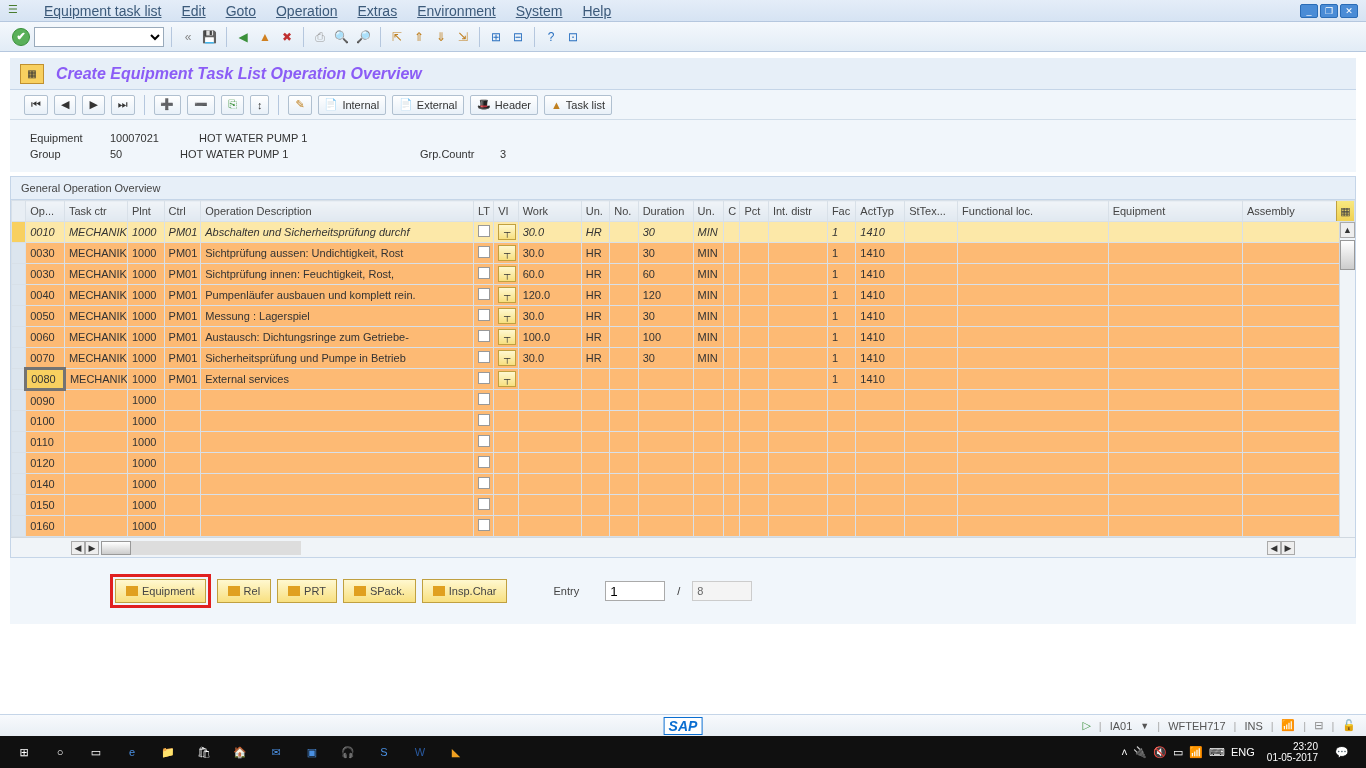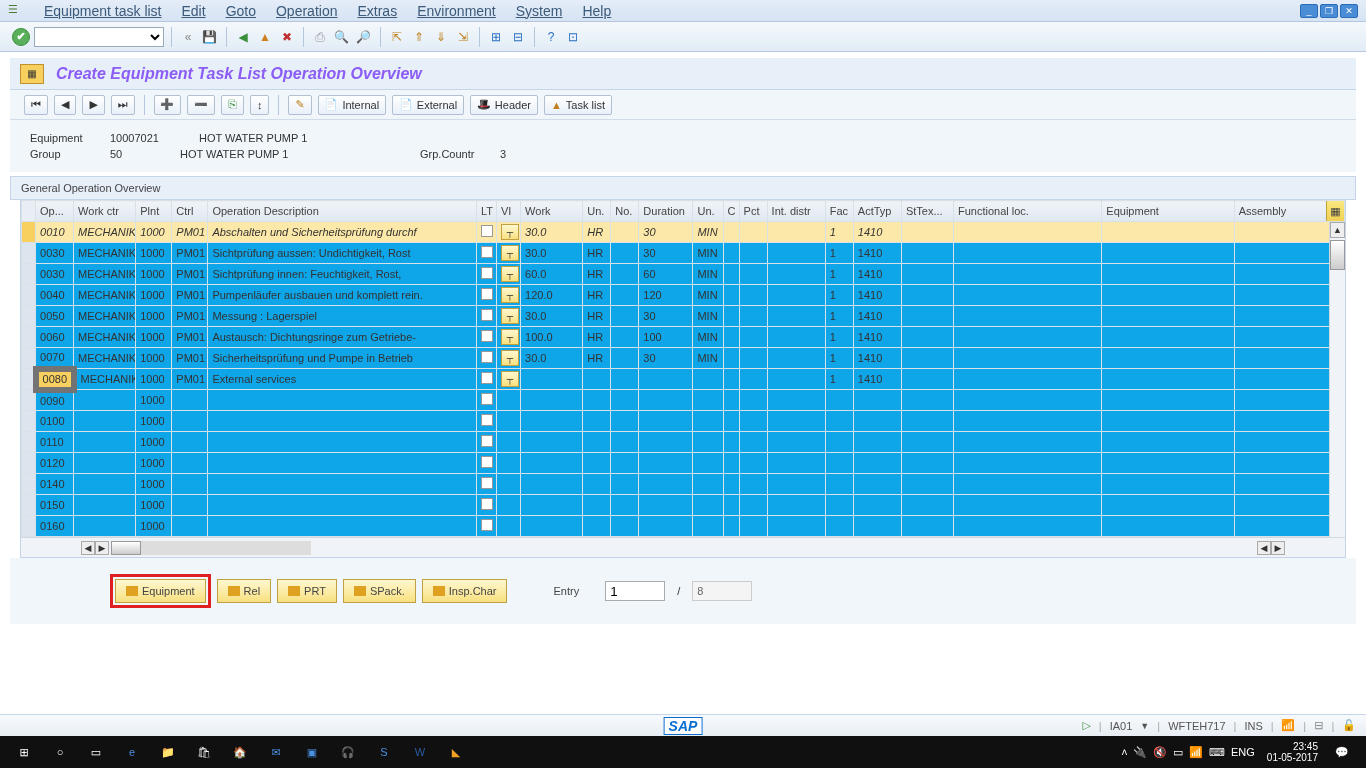--- a/index.html
+++ b/index.html
@@ -32,21 +32,21 @@
 
 .info-area { padding: 12px 20px 8px 20px; background: #f1f6fb; margin: 0 10px; font-size: 11px; color: #333; }
 .info-row { display: flex; margin-bottom: 4px; }
 .info-lbl { width: 80px; }
 .info-val { margin-right: 40px; }
 
 
 .section-hdr { background: #e7eff8; padding: 5px 10px; border: 1px solid #c5d5e8; margin: 4px 10px 0 10px; font-size: 11px; color: #444; }
 
 
-.table-wrap { margin: 0 20px; border: 1px solid #c5d5e8; border-top: none; background: #0ea5e9; position: relative; }
+.table-wrap { margin: 0 10px; border: 1px solid #c5d5e8; border-top: none; background: #fdba74; position: relative; }
 .tbl { border-collapse: collapse; width: 100%; table-layout: fixed; }
 .tbl th, .tbl td { border: 1px solid #d8e0e8; height: 21px; padding: 0 4px; font-size: 11px; text-align: left; white-space: nowrap; overflow: hidden; }
 .tbl th { background: linear-gradient(#f0f4f8,#e0e8f0); color: #444; font-weight: normal; position: relative; }
 .tbl .rowsel { width: 14px; background: #e8eef4; }
 .tbl td.rowsel { background: #dce5ee; }
 .tbl tr.sel td { background: #fce8a8; font-style: italic; }
 .tbl tr.sel td.rowsel { background: #f8d060; }
 .tbl .lt-cell { text-align: center; }
 .tbl .vi-cell { text-align: center; }
 .lt-chk { width: 12px; height: 12px; border: 1px solid #999; display: inline-block; background: #fff; }
@@ -226,21 +226,21 @@
         <col style="width:48px">
         <col style="width:52px">
         <col style="width:148px">
       <col style="width:132px">
         <col style="width:110px">
     </colgroup>
     <thead>
       <tr>
         <th class="rowsel"></th>
         <th>Op...</th>
-        <th>Work ctr</th>
+        <th>Task ctr</th>
         <th>Plnt</th>
         <th>Ctrl</th>
         <th>Operation Description</th>
         <th>LT</th>
         <th>VI</th>
         <th>Work</th>
         <th>Un.</th>
         <th>No.</th>
         <th>Duration</th>
         <th>Un.</th>
@@ -419,21 +419,21 @@
           <td></td>
           <td>1</td>
           <td>1410</td>
           <td></td>
           <td></td>
           <td></td>
           <td></td>
         </tr>
         <tr>
           <td class="rowsel"></td>
-          <td style="background:#f8d060;border:6px solid #737373">0080</td>
+          <td style="background:#f8d060;border:3px solid #737373">0080</td>
           <td>MECHANIK</td>
           <td>1000</td>
           <td>PM01</td>
           <td>External services</td>
           <td class="lt-cell"><span class="lt-chk"></span></td>
           <td class="vi-cell"><span class="vi-ico">┬</span></td>
           <td></td>
           <td></td>
           <td></td>
           <td></td>
@@ -699,18 +699,18 @@
   <div class="tk" style="color:#f0a020">◣</div>
   <div class="right">
     <span>˄</span>
     <span>🔌</span>
     <span>🔇</span>
     <span>▭</span>
     <span>📶</span>
     <span>⌨</span>
     <span>ENG</span>
     <div class="clock">
-      <div>23:45</div>
+      <div>23:20</div>
       <div>01-05-2017</div>
     </div>
     <div class="tk">💬</div>
   </div>
 </div>
 
 </body></html>

